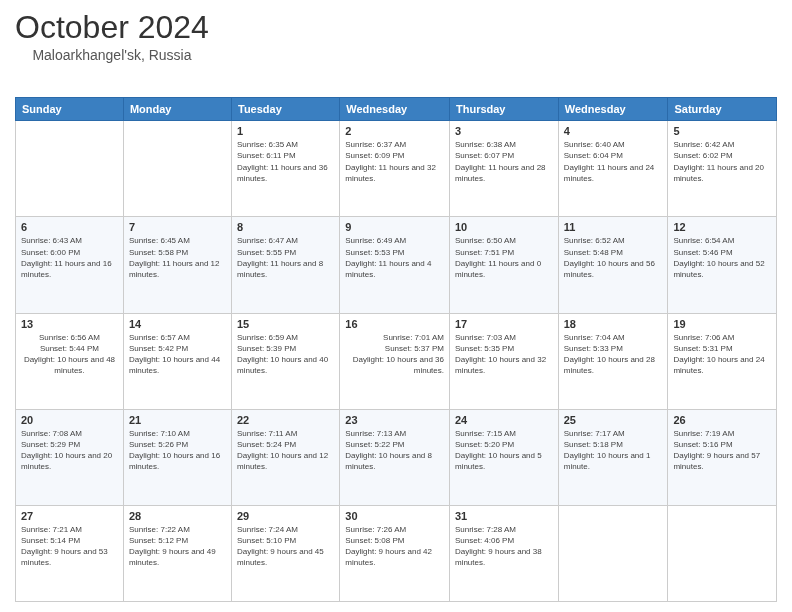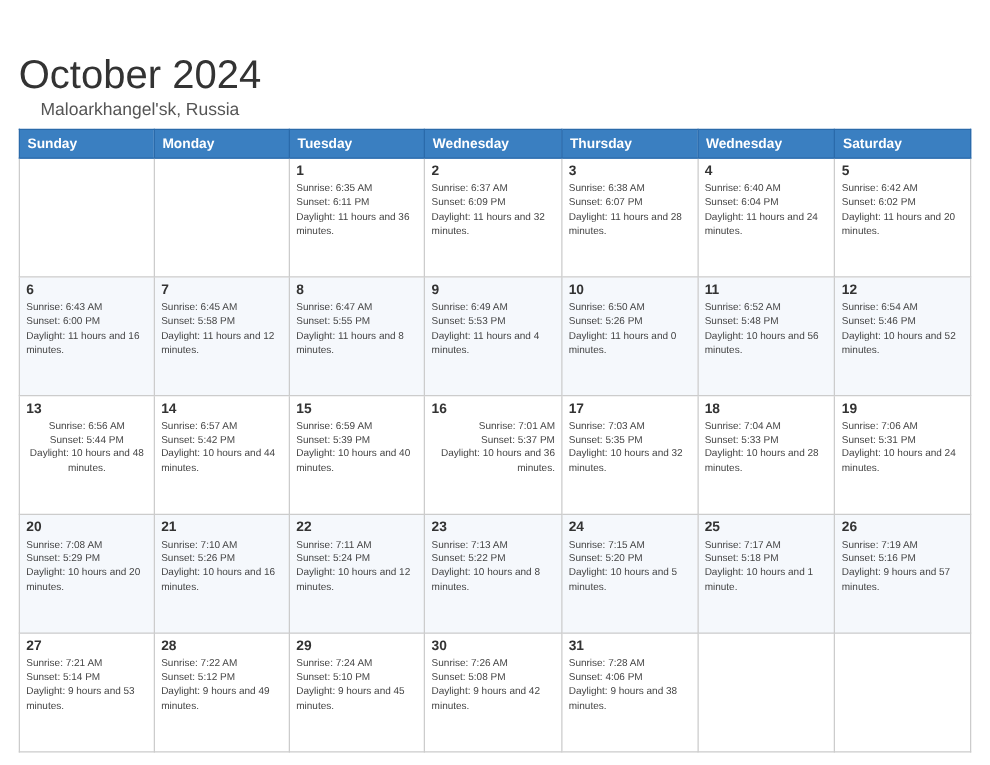--- a/index.html
+++ b/index.html
@@ -33,38 +33,38 @@
       font-weight: bold;
       line-height: 1.2;
     }
     .logo-text span { color: #1a73c8; }
     .logo-icon {
       width: 28px;
       height: 28px;
     }
     .title-block {
       text-align: right;
-      margin-top: 32px;
     }
     .month-title {
       font-size: 32px;
       font-weight: 300;
       color: #333;
       line-height: 1.1;
     }
     .location-title {
       font-size: 14px;
       color: #555;
       margin-top: 2px;
       text-align: center;
     }
     .calendar-table {
       width: 100%;
       border-collapse: collapse;
       flex: 1;
+      margin-top: 26px;
     }
     .calendar-table thead tr th {
       background-color: #3a7fc1;
       color: #fff;
       font-size: 11px;
       font-weight: bold;
       padding: 5px 6px;
       text-align: left;
       border: 1px solid #2a6aaa;
     }
@@ -176,21 +176,21 @@
           </td>
           <td>
             <div class="day-number">9</div>
             <div class="day-info" style="white-space: pre-line;">Sunrise: 6:49 AM
 Sunset: 5:53 PM
 Daylight: 11 hours and 4 minutes.</div>
           </td>
           <td>
             <div class="day-number">10</div>
             <div class="day-info" style="white-space: pre-line;">Sunrise: 6:50 AM
-Sunset: 5:26 PM
+Sunset: 7:51 PM
 Daylight: 11 hours and 0 minutes.</div>
           </td>
           <td>
             <div class="day-number">11</div>
             <div class="day-info" style="white-space: pre-line;">Sunrise: 6:52 AM
 Sunset: 5:48 PM
 Daylight: 10 hours and 56 minutes.</div>
           </td>
           <td>
             <div class="day-number">12</div>

